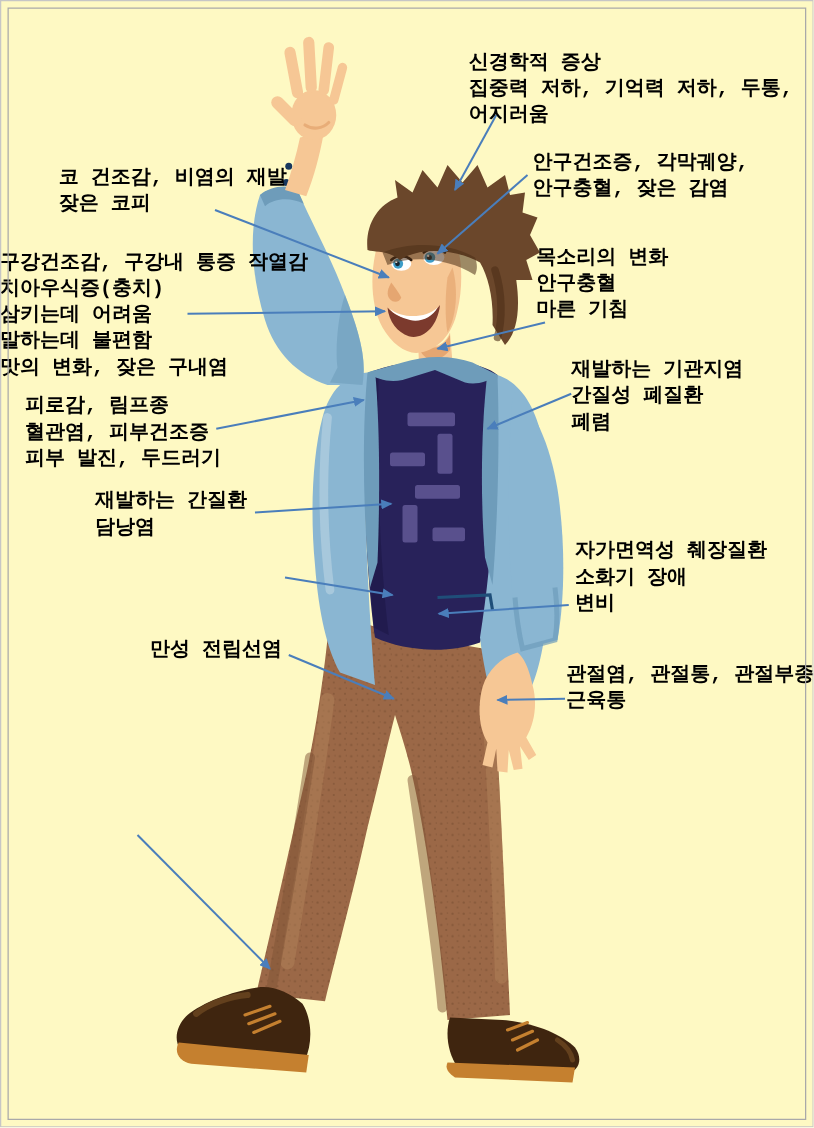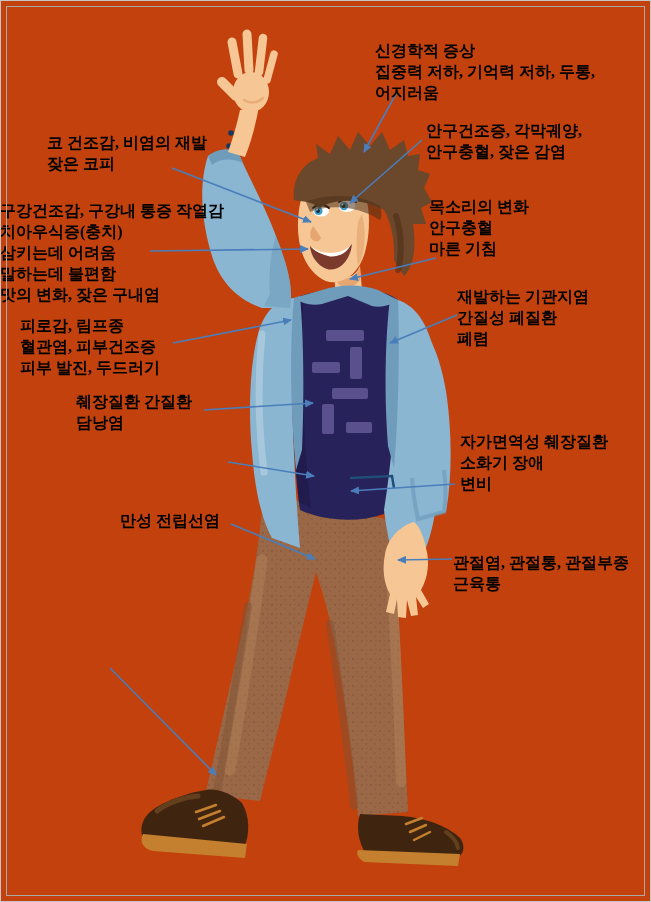--- a/index.html
+++ b/index.html
@@ -1,18 +1,18 @@
 <!DOCTYPE html>
 <html style="--arrow: #4a7ebb; --text: #000000; --border_outer: #c6c6c6; --border_inner: #a9a9a9; --skin: #f6c795; --skin_shadow: #e5a671; --hair: #6b472b; --hair_dark: #4d2f17; --jacket: #8ab6d2; --jacket_shade: #6e9cba; --jacket_light: #bad4e2; --shirt: #28225a; --shirt_art: #5e5492; --pants: #9b6847; --pants_shade: #7f5435; --pants_light: #b3855c; --shoe: #3f250f; --shoe_mid: #63401d; --sole: #c5802f; --pocket: #1f4e79; --mouth_inner: #7c3a2d; --iris: #3d9dc8;"><head>
 <meta charset="utf-8">
 <style>
   html,body{margin:0;padding:0;background:#fff;}
   #canvas{
-    position:relative;width:651px;height:902px;background:#c2410c;overflow:hidden;
-    font-family:Liberation Serif, serif;
+    position:relative;width:651px;height:902px;background:#fef9c3;overflow:hidden;
+    font-family:Liberation Mono, monospace;
   }
   .frame-outer{position:absolute;inset:0;border:1px solid var(--border_outer,#c6c6c6);pointer-events:none;z-index:50;}
   .frame-inner{position:absolute;inset:6px;border:1px solid var(--border_inner,#a9a9a9);pointer-events:none;z-index:50;}
   .lbl{
     position:absolute;
     font-weight:700;font-size:16px;line-height:21px;color:var(--text,#000);
     white-space:pre-line;width:max-content;z-index:30;
     letter-spacing:0px;
   }
   svg.layer{position:absolute;left:0;top:0;z-index:10;}
@@ -198,24 +198,24 @@
 맛의 변화, 잦은 구내염</div>
   <div class="lbl" style="left:429px;top:196px">목소리의 변화
 안구충혈
 마른 기침</div>
   <div class="lbl" style="left:457px;top:286px">재발하는 기관지염
 간질성 폐질환
 폐렴</div>
   <div class="lbl" style="left:20px;top:315px">피로감, 림프종
 혈관염, 피부건조증
 피부 발진, 두드러기</div>
-  <div class="lbl" style="left:76px;top:391px">췌장질환 간질환
+  <div class="lbl" style="left:76px;top:391px">재발하는 간질환
 담낭염</div>
   <div class="lbl" style="left:460px;top:431px">자가면역성 췌장질환
 소화기 장애
 변비</div>
   <div class="lbl" style="left:120px;top:510px">만성 전립선염</div>
-  <div class="lbl" style="left:453px;top:552px">관절염, 관절통, 관절부종
+  <div class="lbl" style="left:453px;top:530px">관절염, 관절통, 관절부종
 근육통</div>
 
   <div class="frame-inner"></div>
   <div class="frame-outer"></div>
 </div>
 
 </body></html>

